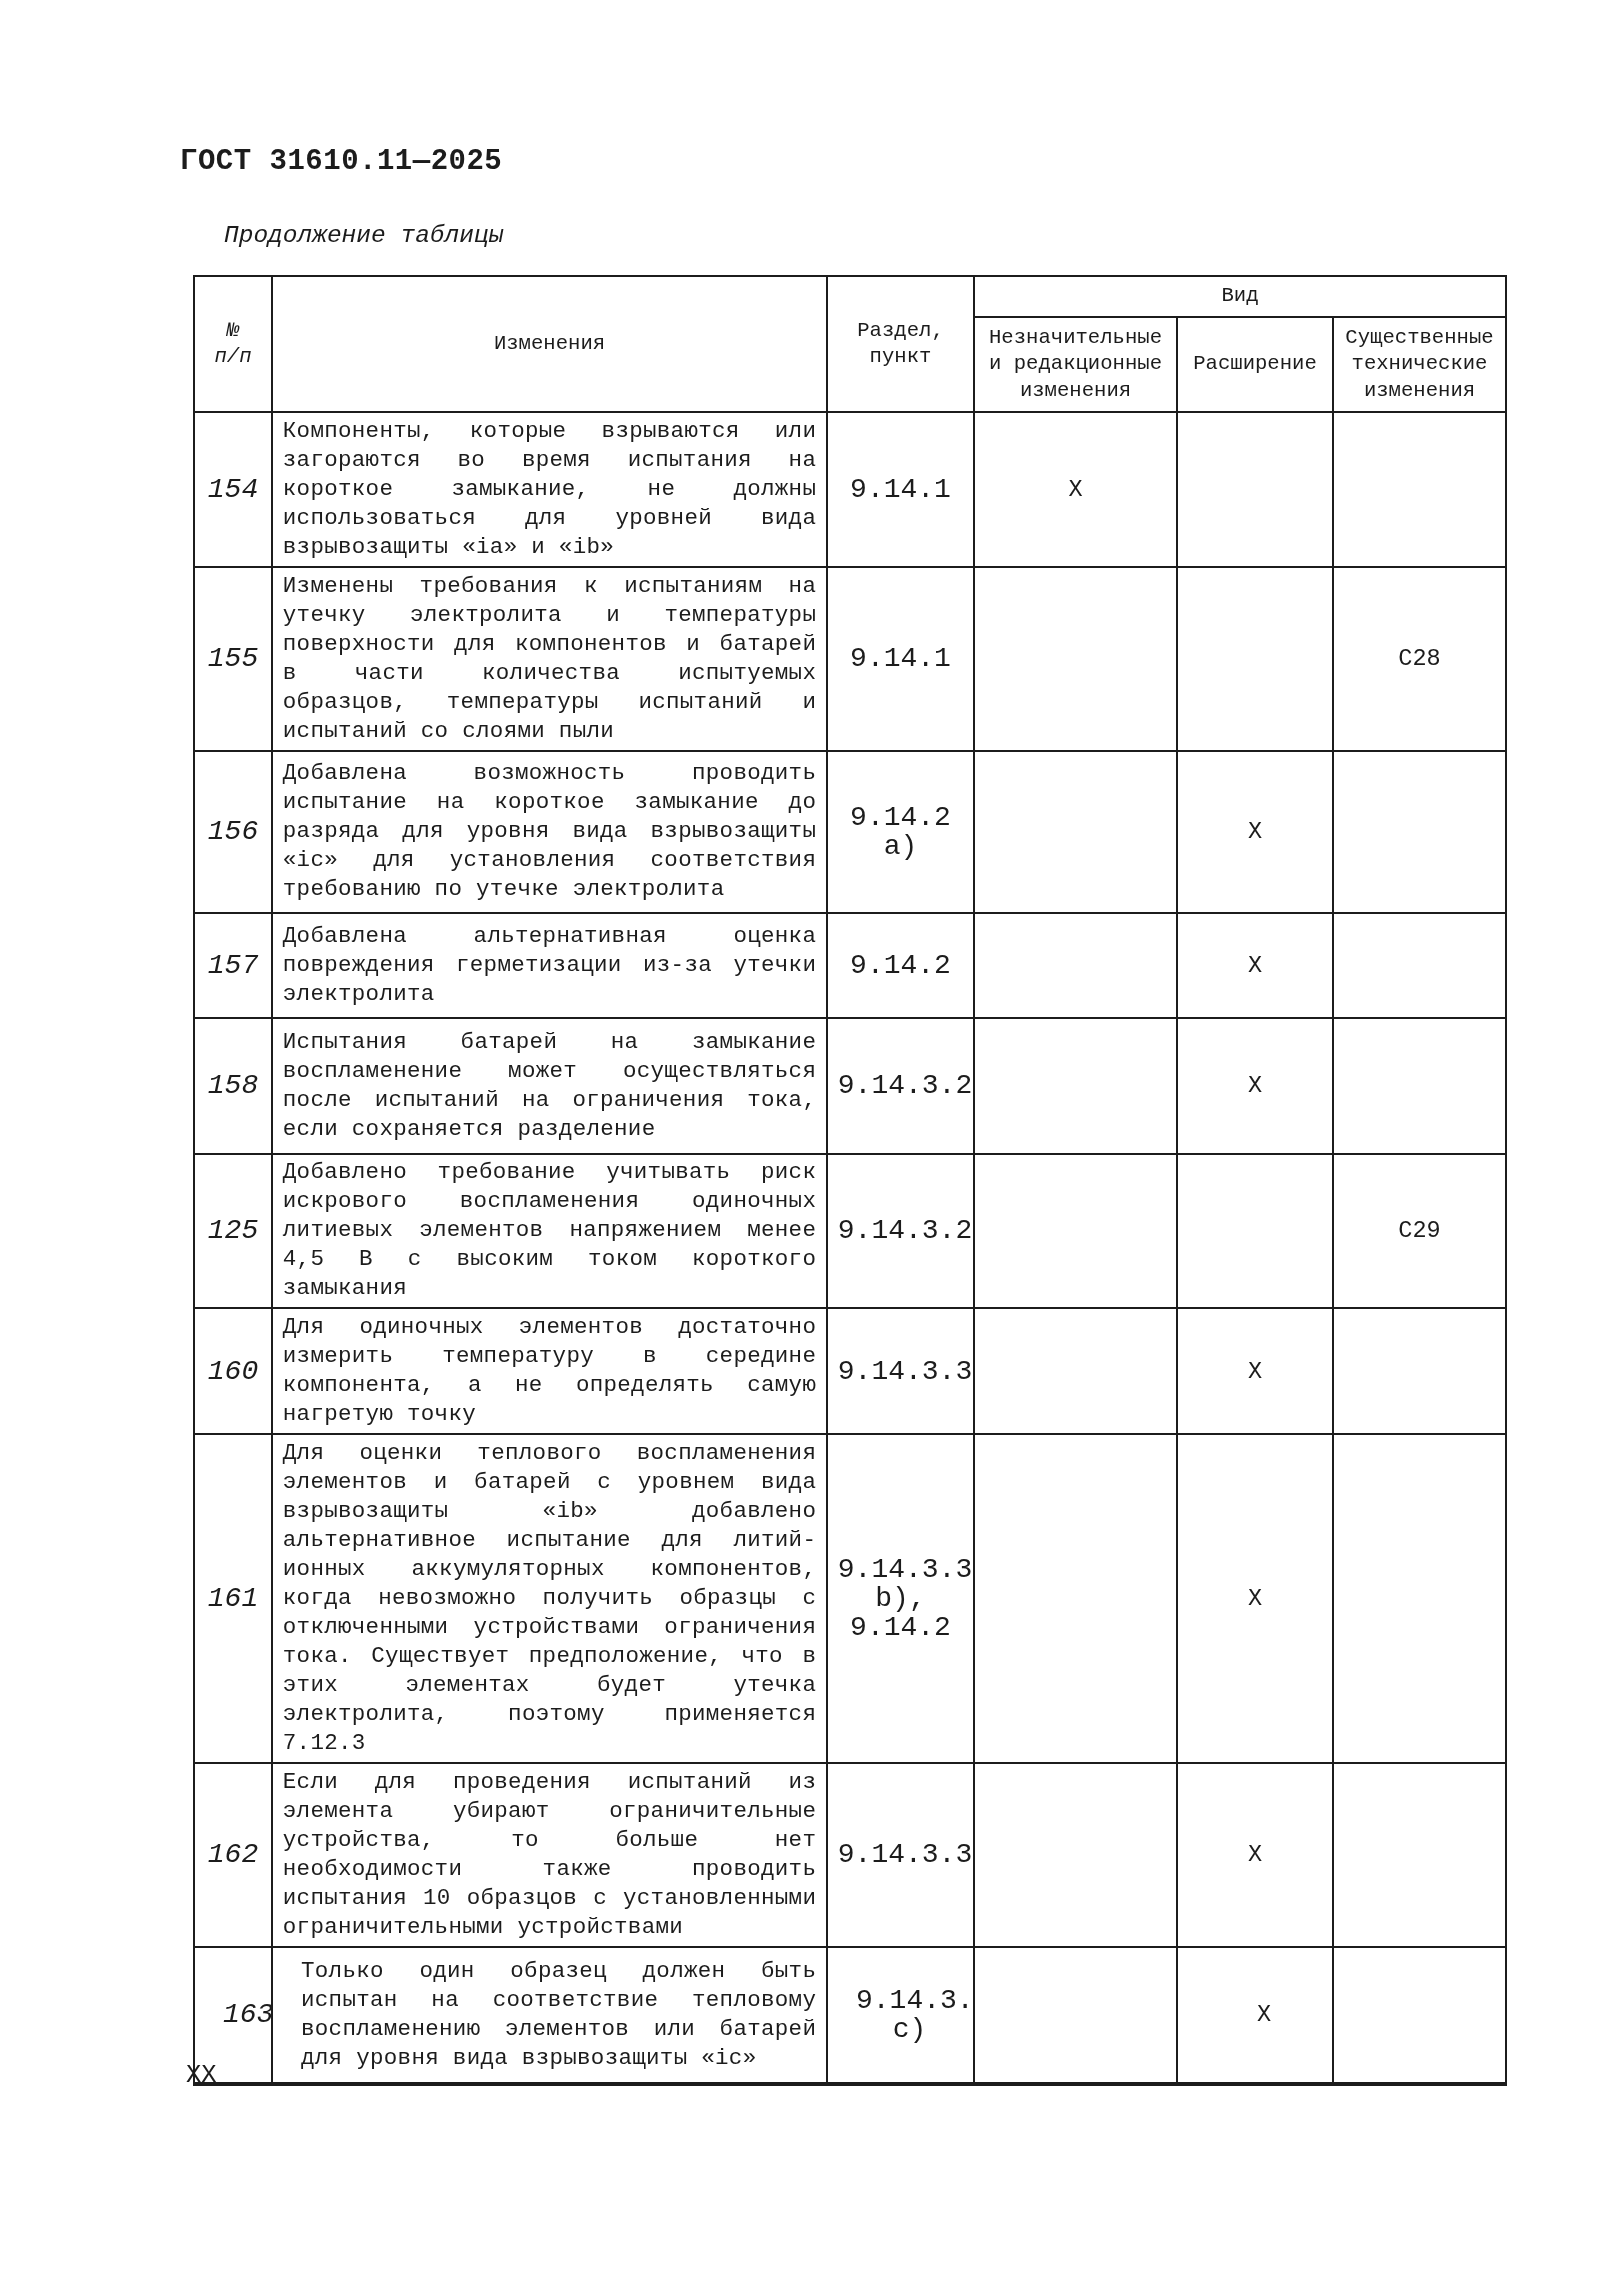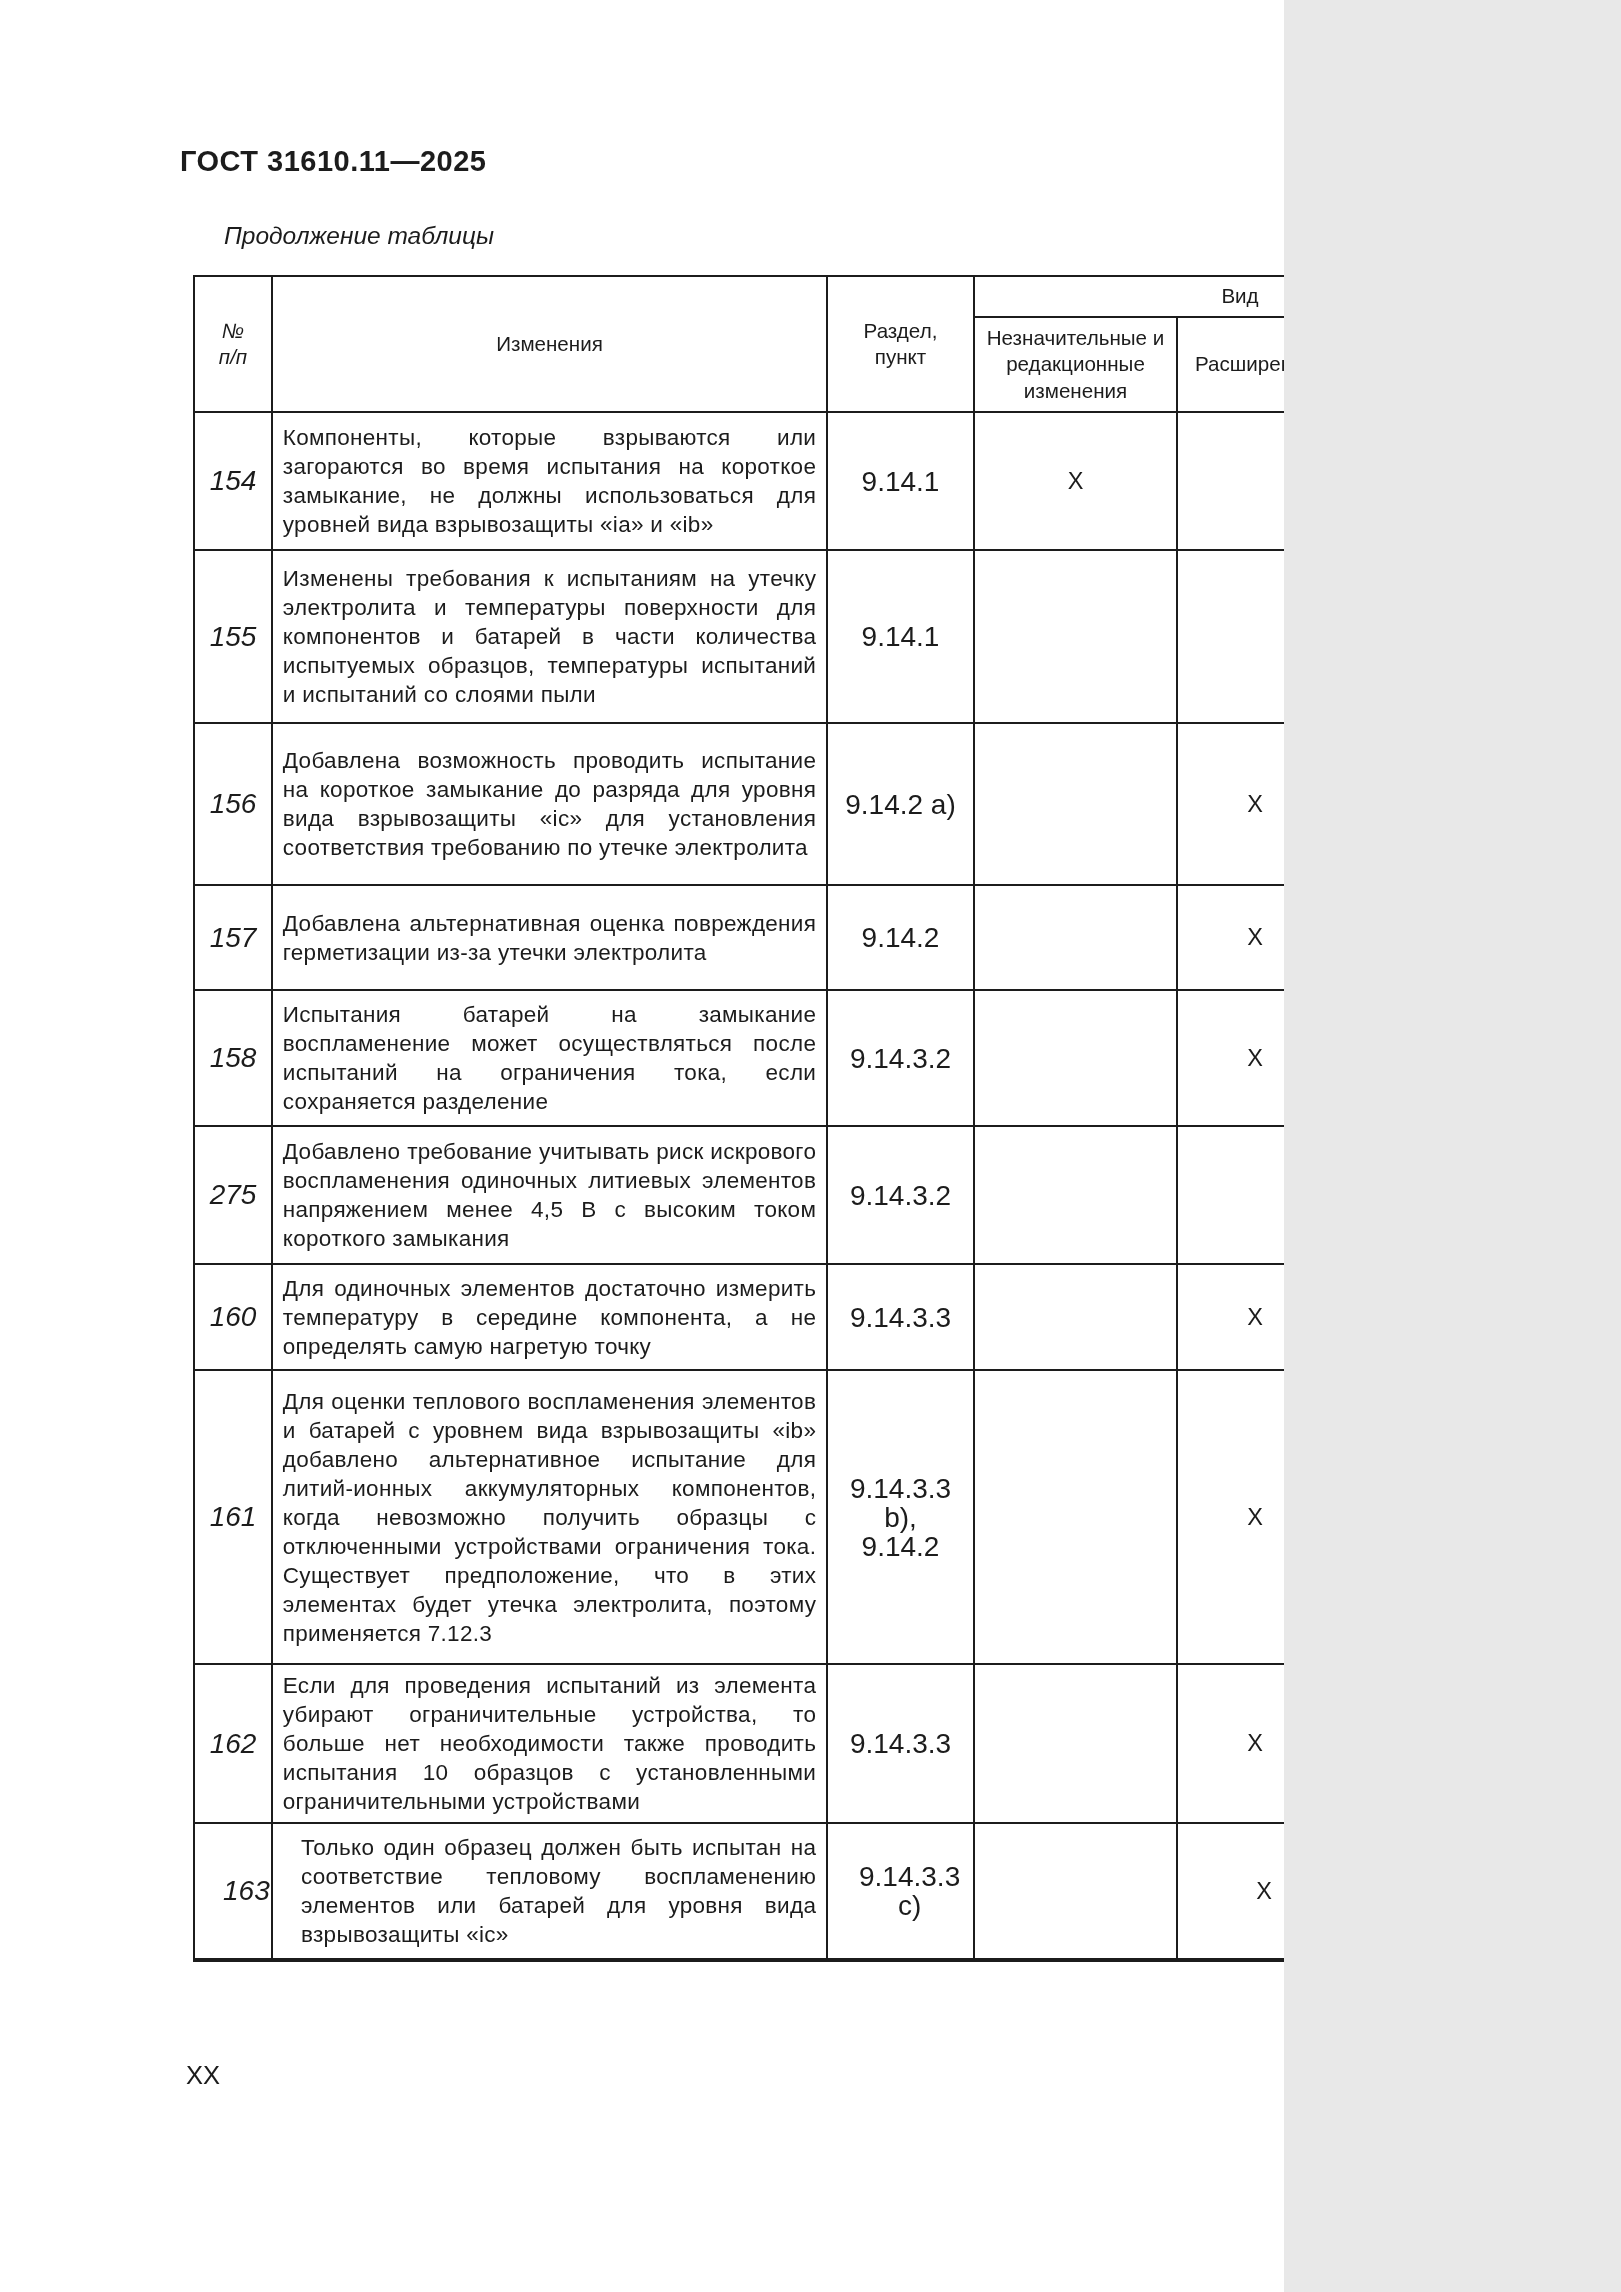--- a/index.html
+++ b/index.html
@@ -1,20 +1,20 @@
 <!DOCTYPE html>
 <html lang="ru"><head>
 <meta charset="utf-8">
 <style>
   html,body{margin:0;padding:0;background:#e8e8e8;}
   .page{
     position:relative;
-    width:1284px;height:2293px;
+    width:1621px;height:2293px;
     background:#ffffff;
-    font-family:Liberation Sans, sans-serif;
+    font-family:Liberation Mono, monospace;
     color:#1c1c1c;
     overflow:hidden;
   }
   .doc-title{
     position:absolute;left:180px;top:145px;
     font-size:29px;font-weight:bold;letter-spacing:0.5px;
   }
   .table-caption{
     position:absolute;left:180px;top:222px;
     font-size:24.5px;font-style:italic;margin-left:44px;
@@ -143,21 +143,21 @@
         </tr>
         <tr class="r158">
           <td class="num">158</td>
           <td class="changes">Испытания батарей на замыкание воспламенение может осуществляться после испытаний на ограничения тока, если сохраняется разделение</td>
           <td class="section">9.14.3.2</td>
           <td class="mark"></td>
           <td class="mark">X</td>
           <td class="mark"></td>
         </tr>
         <tr class="r159">
-          <td class="num">275</td>
+          <td class="num">125</td>
           <td class="changes">Добавлено требование учитывать риск искрового воспламенения одиночных литиевых элементов напряжением менее 4,5 В с высоким током короткого замыкания</td>
           <td class="section">9.14.3.2</td>
           <td class="mark"></td>
           <td class="mark"></td>
           <td class="mark">С29</td>
         </tr>
         <tr class="r160">
           <td class="num">160</td>
           <td class="changes">Для одиночных элементов достаточно измерить температуру в середине компонента, а не определять самую нагретую точку</td>
           <td class="section">9.14.3.3</td>

